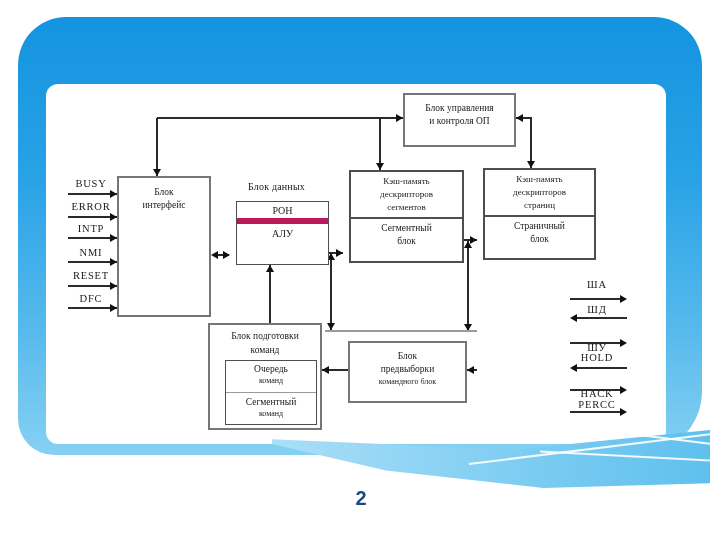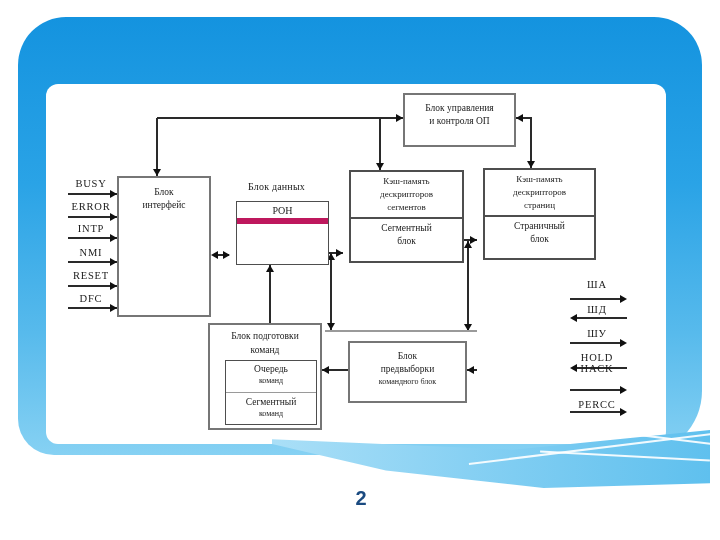--- a/index.html
+++ b/index.html
@@ -103,46 +103,47 @@
   <div class="sig-label" style="left:63px;top:293px;width:56px;">DFC</div>
   <div class="hline" style="left:68px;top:307px;width:49px;"></div>
   <div class="ah ah-r" style="left:110px;top:304px;"></div>
 
   <div class="sig-label" style="left:568px;top:279px;width:58px;">ША</div>
   <div class="hline" style="left:570px;top:298px;width:50px;"></div>
   <div class="ah ah-r" style="left:620px;top:295px;"></div>
   <div class="sig-label" style="left:568px;top:304px;width:58px;">ШД</div>
   <div class="hline" style="left:577px;top:317px;width:50px;"></div>
   <div class="ah ah-l" style="left:570px;top:314px;"></div>
-  <div class="sig-label" style="left:568px;top:328px;width:58px;">ШУ</div>
+  <div class="sig-label" style="left:568px;top:342px;width:58px;">ШУ</div>
   <div class="hline" style="left:570px;top:342px;width:50px;"></div>
   <div class="ah ah-r" style="left:620px;top:339px;"></div>
   <div class="sig-label" style="left:568px;top:352px;width:58px;">HOLD</div>
   <div class="hline" style="left:577px;top:367px;width:50px;"></div>
   <div class="ah ah-l" style="left:570px;top:364px;"></div>
-  <div class="sig-label" style="left:568px;top:363px;width:58px;">HACK</div>
+  <div class="sig-label" style="left:568px;top:388px;width:58px;">HACK</div>
   <div class="hline" style="left:570px;top:389px;width:50px;"></div>
   <div class="ah ah-r" style="left:620px;top:386px;"></div>
   <div class="sig-label" style="left:568px;top:399px;width:58px;">PERCC</div>
   <div class="hline" style="left:570px;top:411px;width:50px;"></div>
   <div class="ah ah-r" style="left:620px;top:408px;"></div>
 
   <div class="box" style="left:403px;top:93px;width:113px;height:54px;padding-top:7px;">
     <div class="tline">Блок управления</div>
     <div class="tline">и контроля ОП</div>
   </div>
 
   <div class="box" style="left:117px;top:176px;width:94px;height:141px;padding-top:8px;">
     <div class="tline">Блок</div>
     <div class="tline">интерфейс</div>
   </div>
 
   <div class="sig-label" style="left:230px;top:181px;width:93px;letter-spacing:.2px;font-size:10px;">Блок данных</div>
   <div class="box dark" style="left:230px;top:201px;width:93px;height:64px;border-width:1px;">
     <div class="row" style="height:22px;border-bottom:6px solid #be185d;">РОН</div>
+    <div class="row" style="height:19px;">АЛУ</div>
   </div>
 
   <div class="box dark" style="left:343px;top:170px;width:115px;height:93px;">
     <div style="padding-top:3px;font-size:9px;line-height:13px;">
       <div>Кэш-память</div>
       <div>дескрипторов</div>
       <div>сегментов</div>
     </div>
     <div class="divider" style="top:45px;"></div>
     <div style="padding-top:8px;font-size:9.5px;line-height:13px;">

